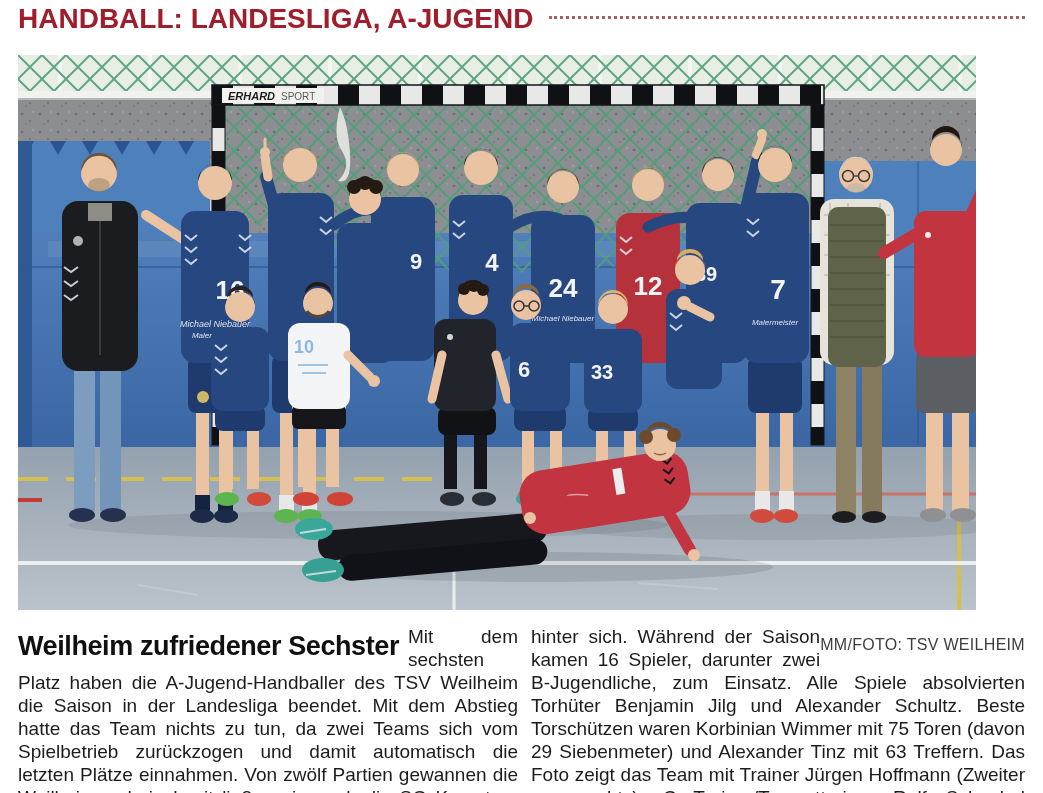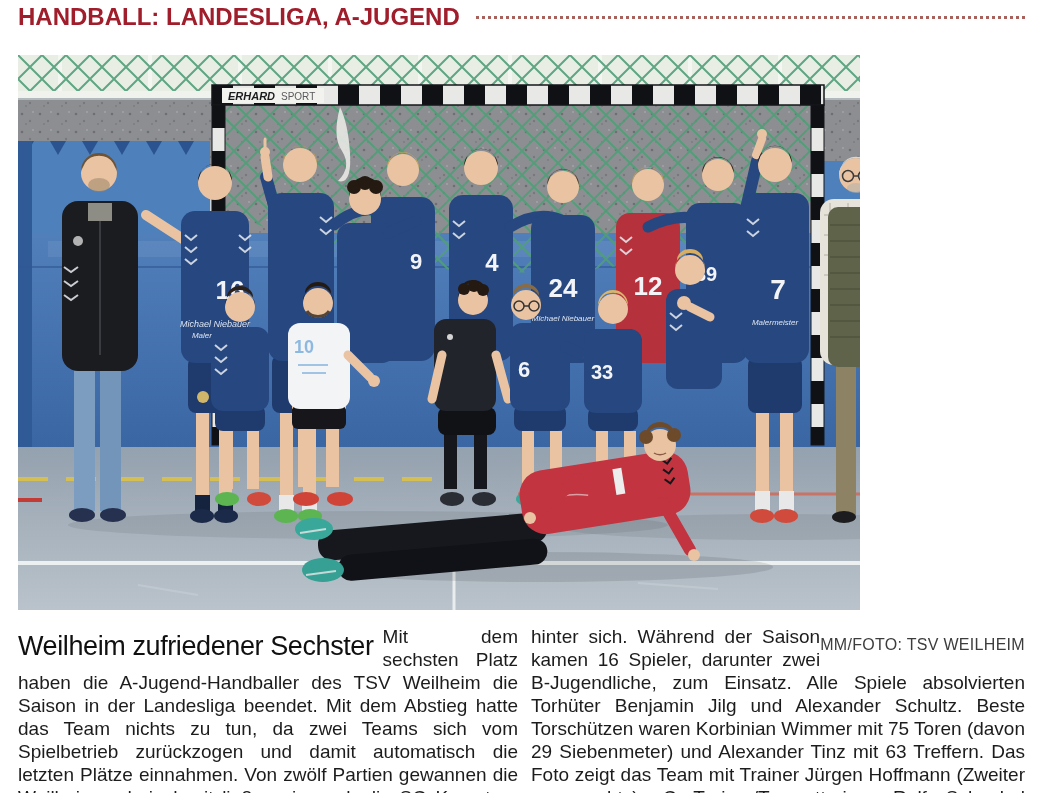--- a/index.html
+++ b/index.html
@@ -2,43 +2,43 @@
 <html><head>
 <meta charset="utf-8">
 <style>
   html,body{margin:0;padding:0;}
   body{
     width:1043px;height:793px;position:relative;overflow:hidden;
     background:#ffffff;font-family:"Liberation Sans",sans-serif;
   }
   
   .kicker{position:absolute;left:18px;top:3px;width:1007px;display:flex;align-items:flex-start;}
-  .kicker h1{margin:0;font-size:24px;font-weight:bold;color:#a01d2b;letter-spacing:0;white-space:nowrap;}
+  .kicker h1{margin:0;font-size:28px;font-weight:bold;color:#a01d2b;letter-spacing:0;white-space:nowrap;}
   .kicker .rule{flex:1;border-top:3px dotted #a8625b;margin:13px 0 0 16px;height:0;}
   
-  .photo{position:absolute;left:18px;top:55px;width:842px;height:555px;background:#c9d2d8;overflow:hidden;}
+  .photo{position:absolute;left:18px;top:55px;width:958px;height:555px;background:#c9d2d8;overflow:hidden;}
   .photo svg{display:block;}
   svg text{font-family:"Liberation Sans",sans-serif;}
   .num{fill:#f2f4f8;font-weight:bold;text-anchor:middle;}
   .numlb{fill:#8db9e0;font-weight:bold;text-anchor:middle;}
   .sponsor{fill:#dde4f0;font-style:italic;text-anchor:middle;}
   .brand1{fill:#1c1c1e;font-weight:bold;font-style:italic;}
   .brand2{fill:#5a5a5c;}
   .skin{fill:#e9c3a2;}
   .navy{fill:#26477f;}
   .shorts{fill:#1f3a6d;}
   .armskin{stroke:#e9c3a2;stroke-linecap:round;fill:none;}
   .armnavy{stroke:#26477f;stroke-linecap:round;fill:none;}
   .chev{stroke:#e9ecf2;stroke-width:2;fill:none;opacity:.85;}
   
   .article{position:absolute;left:18px;top:625px;width:1007px;display:flex;gap:13px;color:#1a1a1a;}
   .colL{width:500px;}
   .colR{width:494px;}
   .article p{margin:0;font-size:19px;line-height:23px;text-align:justify;color:#1c1c1c;}
-  .headline{float:left;font-size:27px;line-height:42px;font-weight:normal;letter-spacing:-0.4px;margin:0 9px 0 0;color:#101010;white-space:nowrap;}
+  .headline{float:left;font-size:27px;line-height:42px;font-weight:bold;letter-spacing:-0.4px;margin:0 9px 0 0;color:#101010;white-space:nowrap;}
   .credit{float:right;font-size:16px;letter-spacing:0.3px;color:#3d3d3d;margin-top:8px;font-weight:normal;}
 </style>
 </head>
 <body>
 
 <header class="kicker">
   <h1>HANDBALL: LANDESLIGA, A-JUGEND</h1>
   <div class="rule"></div>
 </header>
 

